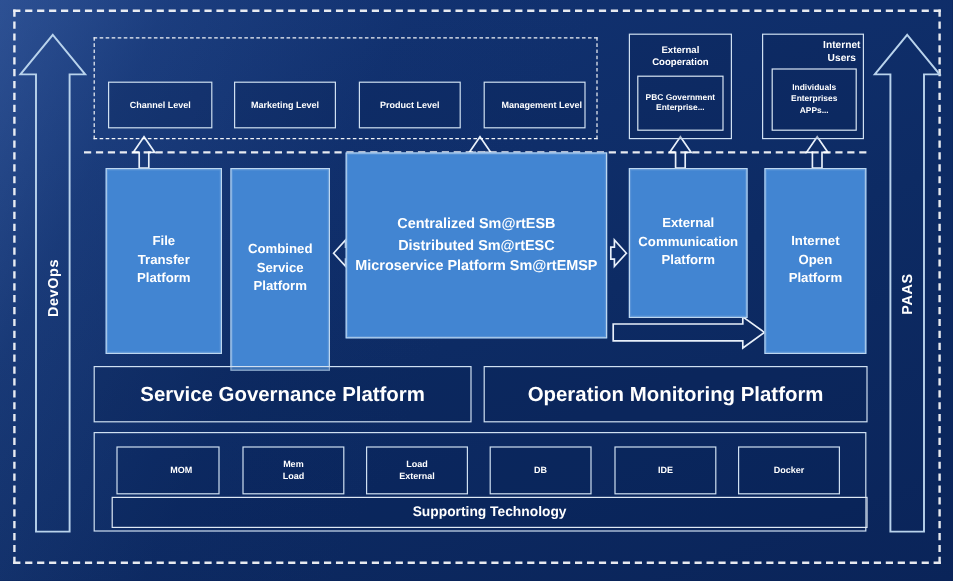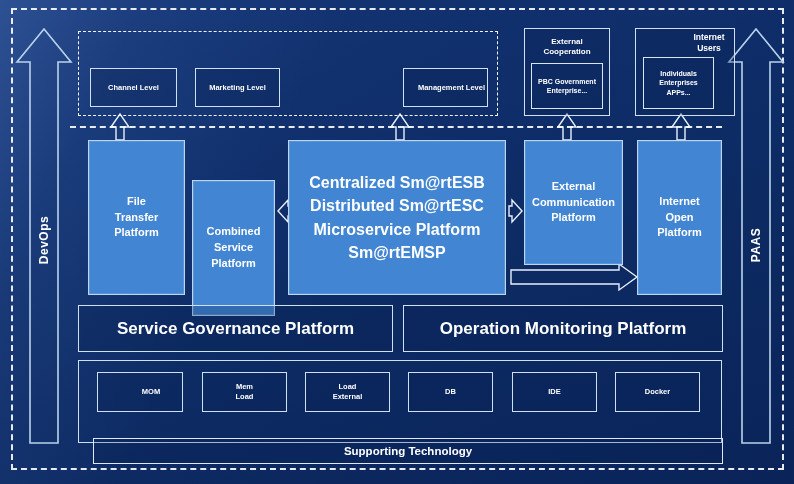--- a/index.html
+++ b/index.html
@@ -53,47 +53,50 @@
   <div class="abs vlabel center" style="left:-6px;top:230px;width:100px;height:20px;">DevOps</div>
   <div class="abs vlabel center" style="left:706px;top:235px;width:100px;height:20px;">PAAS</div>
 
   <div class="abs dashed-box" style="left:78px;top:31px;width:420px;height:85px;"></div>
   <div class="abs darkbox center lvl" style="left:90px;top:68px;width:87px;height:39px;justify-content:center;">
     <span>Channel Level</span>
   </div>
   <div class="abs darkbox center lvl" style="left:195px;top:68px;width:85px;height:39px;">
     <span>Marketing Level</span>
   </div>
+  <div class="abs darkbox center lvl" style="left:299px;top:68px;width:85px;height:39px;">
+    <span>Product Level</span>
+  </div>
   <div class="abs darkbox center lvl" style="left:403px;top:68px;width:85px;height:39px;padding-left:12px;">
     <span>Management Level</span>
   </div>
 
   <div class="abs darkbox" style="left:524px;top:28px;width:86px;height:88px;">
     <div class="ttl center pre" style="height:32px;">External
 Cooperation</div>
     <div class="abs sub center pre" style="left:6px;top:34px;width:72px;height:46px;">PBC Government
 Enterprise...</div>
   </div>
 
-  <div class="abs darkbox" style="left:635px;top:28px;width:100px;height:88px;padding-left:48px;">
+  <div class="abs darkbox" style="left:635px;top:28px;width:85px;height:88px;padding-left:48px;">
     <div class="ttl center" style="height:24px;font-size:8.5px;">Internet Users</div>
     <div class="abs sub center pre" style="left:7px;top:28px;width:71px;height:52px;">Individuals
 Enterprises
 APPs...</div>
   </div>
 
   <div class="abs" style="left:70px;top:126px;width:652px;height:0;border-top:2px dashed rgba(255,255,255,0.9);"></div>
 
   <div class="abs platform center pre" style="left:88px;top:140px;width:97px;height:155px;">File
 Transfer
 Platform</div>
-  <div class="abs platform center pre" style="left:192px;top:140px;width:83px;height:136px;margin-top:40px;">Combined
+  <div class="abs platform center pre" style="left:192px;top:140px;width:83px;height:169px;">Combined
 Service
 Platform</div>
-  <div class="abs platform center pre" style="left:288px;top:140px;width:218px;height:155px;font-size:16px;">Centralized Sm@rtESB
+  <div class="abs platform center pre" style="left:288px;top:127px;width:218px;height:155px;font-size:12px;">Centralized Sm@rtESB
 Distributed Sm@rtESC
 Microservice Platform Sm@rtEMSP</div>
   <div class="abs platform center pre" style="left:524px;top:140px;width:99px;height:125px;">External
 Communication
 Platform</div>
   <div class="abs platform center pre" style="left:637px;top:140px;width:85px;height:155px;">Internet
 Open
 Platform</div>
 
   <div class="abs bigbar center" style="left:78px;top:305px;width:315px;height:47px;">
@@ -119,17 +122,17 @@
   <div class="abs tech center" style="left:408px;top:372px;width:85px;height:40px;">
     <span class="pre">DB</span>
   </div>
   <div class="abs tech center" style="left:512px;top:372px;width:85px;height:40px;">
     <span class="pre">IDE</span>
   </div>
   <div class="abs tech center" style="left:615px;top:372px;width:85px;height:40px;text-align:center;">
     <span class="pre">Docker</span>
   </div>
 
-  <div class="abs center" style="left:93px;top:414px;width:630px;height:26px;border:1.5px solid #dfe9f5;background:rgba(7,30,80,0.2);font-size:11.5px;font-weight:700;margin-top:24px;">
+  <div class="abs center" style="left:93px;top:414px;width:630px;height:26px;border:1.5px solid #dfe9f5;background:rgba(7,30,80,0.2);font-size:11.5px;font-weight:700;">
     <span>Supporting Technology</span>
   </div>
 
 </div>
 
 </body></html>

